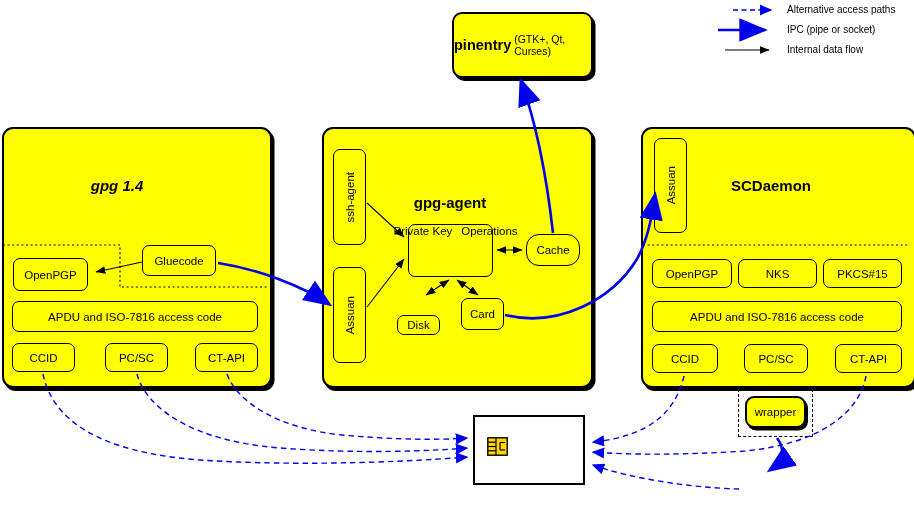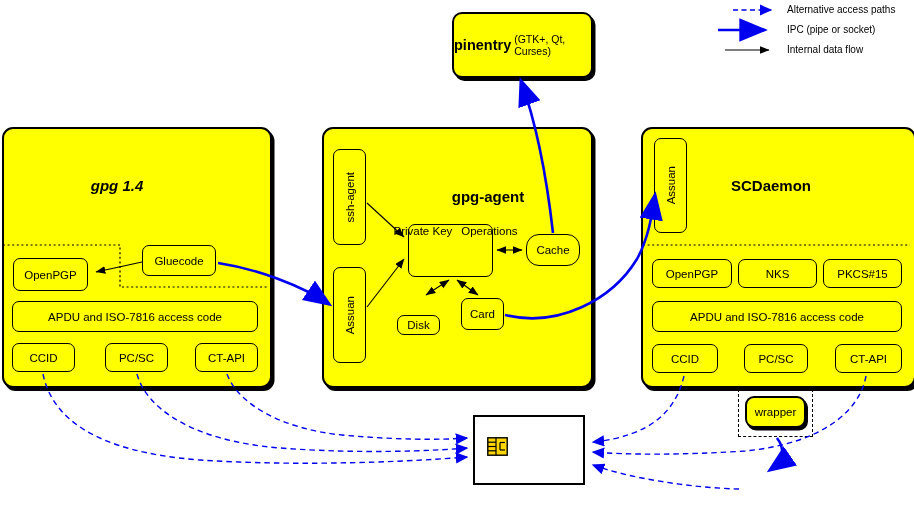--- a/index.html
+++ b/index.html
@@ -39,21 +39,21 @@
 </head>
 <body>
 
 <div id="stage">
 
   <div class="major" style="left:2px;top:127px;width:266px;height:257px;"></div>
   <div class="major" style="left:322px;top:127px;width:267px;height:257px;"></div>
   <div class="major" style="left:641px;top:127px;width:271px;height:257px;"></div>
 
   <div class="bigtitle" style="left:117px;top:177px;font-style:italic;">gpg 1.4</div>
-  <div class="bigtitle" style="left:450px;top:188px;margin-left:38px;">gpg-agent</div>
+  <div class="bigtitle" style="left:450px;top:194px;">gpg-agent</div>
   <div class="bigtitle" style="left:771px;top:177px;">SCDaemon</div>
 
   <div class="pinentry">
     <div class="pt">pinentry</div>
     <div class="ps">(GTK+, Qt, Curses)</div>
   </div>
 
   <div class="node" style="left:13px;top:258px;width:75px;height:33px;">OpenPGP</div>
   <div class="node" style="left:142px;top:245px;width:74px;height:31px;">Gluecode</div>
   <div class="node" style="left:12px;top:301px;width:246px;height:31px;">APDU and ISO-7816 access code</div>

